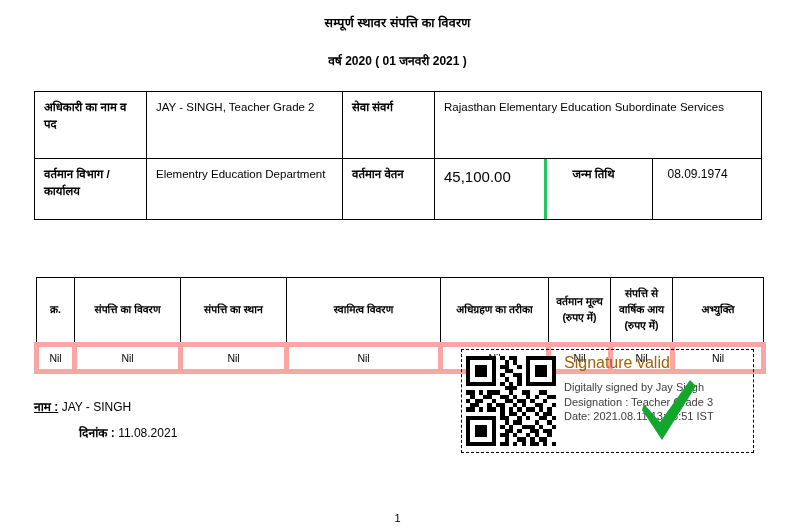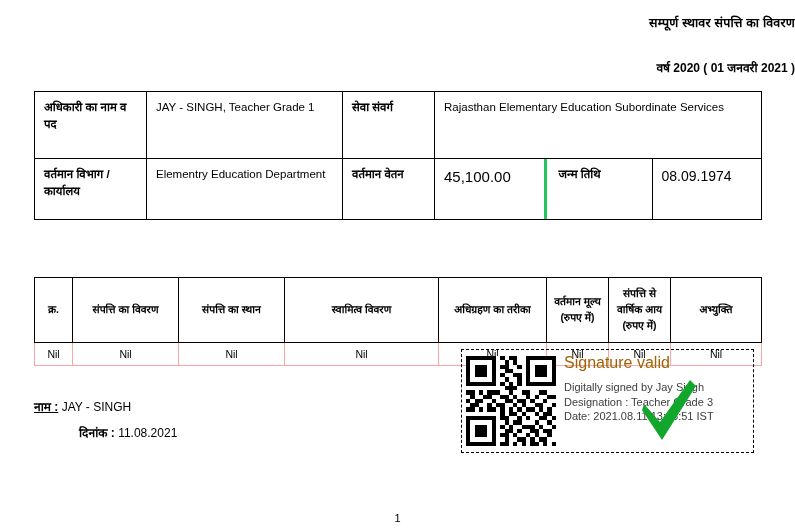--- a/index.html
+++ b/index.html
@@ -14,32 +14,32 @@
     color: #000000;
     position: relative;
     overflow: hidden;
   }
   .page {
     position: relative;
     width: 795px;
     height: 529px;
   }
   .title-block {
-    text-align: right;
+    text-align: center;
     padding-top: 14px;
   }
   .doc-title {
     font-size: 12.5px;
     font-weight: bold;
     letter-spacing: 0.2px;
   }
   .doc-subtitle {
     font-size: 12px;
     font-weight: bold;
-    margin-top: 28px;
+    margin-top: 21px;
   }
 
   table.info {
     position: absolute;
     left: 34px;
     top: 91px;
     width: 727px;
     border-collapse: collapse;
     table-layout: fixed;
   }
@@ -69,21 +69,21 @@
     border: 1px solid #000000;
     font-size: 10.5px;
     font-weight: bold;
     text-align: center;
     padding: 4px 3px;
     height: 56px;
     vertical-align: middle;
     line-height: 1.5;
   }
   table.assets td {
-    border: 1px solid #fca5a5;
+    border: 5px solid #fca5a5;
     font-size: 10.5px;
     text-align: center;
     padding: 3px 2px;
     height: 16px;
   }
 
   .footer-name {
     position: absolute;
     left: 34px;
     top: 398px;
@@ -160,40 +160,40 @@
   <table class="info">
     <colgroup>
       <col style="width:112px">
       <col style="width:196px">
       <col style="width:92px">
       <col style="width:327px">
     </colgroup>
     <tbody>
       <tr class="r1">
         <td class="label">अधिकारी का नाम व पद</td>
-        <td>JAY - SINGH, Teacher Grade 1</td>
+        <td>JAY - SINGH, Teacher Grade 2</td>
         <td class="label">सेवा संवर्ग</td>
         <td>Rajasthan Elementary Education Subordinate Services</td>
       </tr>
       <tr class="r3">
         <td class="label">वर्तमान विभाग / कार्यालय</td>
         <td>Elementry Education Department</td>
         <td class="label">वर्तमान वेतन</td>
         <td style="padding:0">
           <table style="width:100%;border-collapse:collapse;table-layout:fixed">
             <colgroup>
               <col style="width:110px">
               <col style="width:107px">
               <col style="width:110px">
             </colgroup>
             <tbody>
                 <tr>
               <td style="border:none;border-right:3px solid #22c55e;padding:7px 9px;font-size:15px;height:46px;vertical-align:top">45,100.00</td>
-              <td style="border:none;border-right:1px solid #000;padding:7px 12px;font-size:11.5px;font-weight:bold;height:46px;vertical-align:top">जन्म तिथि</td>
-              <td style="border:none;padding:7px 9px;font-size:14px;height:46px;vertical-align:top">08.09.1974</td>
+              <td style="border:none;border-right:1px solid #000;padding:7px 26px;font-size:11.5px;font-weight:bold;height:46px;vertical-align:top">जन्म तिथि</td>
+              <td style="border:none;padding:7px 15px;font-size:12px;height:46px;vertical-align:top">08.09.1974</td>
             </tr>
           </tbody>
             </table>
         </td>
       </tr>
     </tbody>
   </table>
 
   <table class="assets">
     <colgroup>

